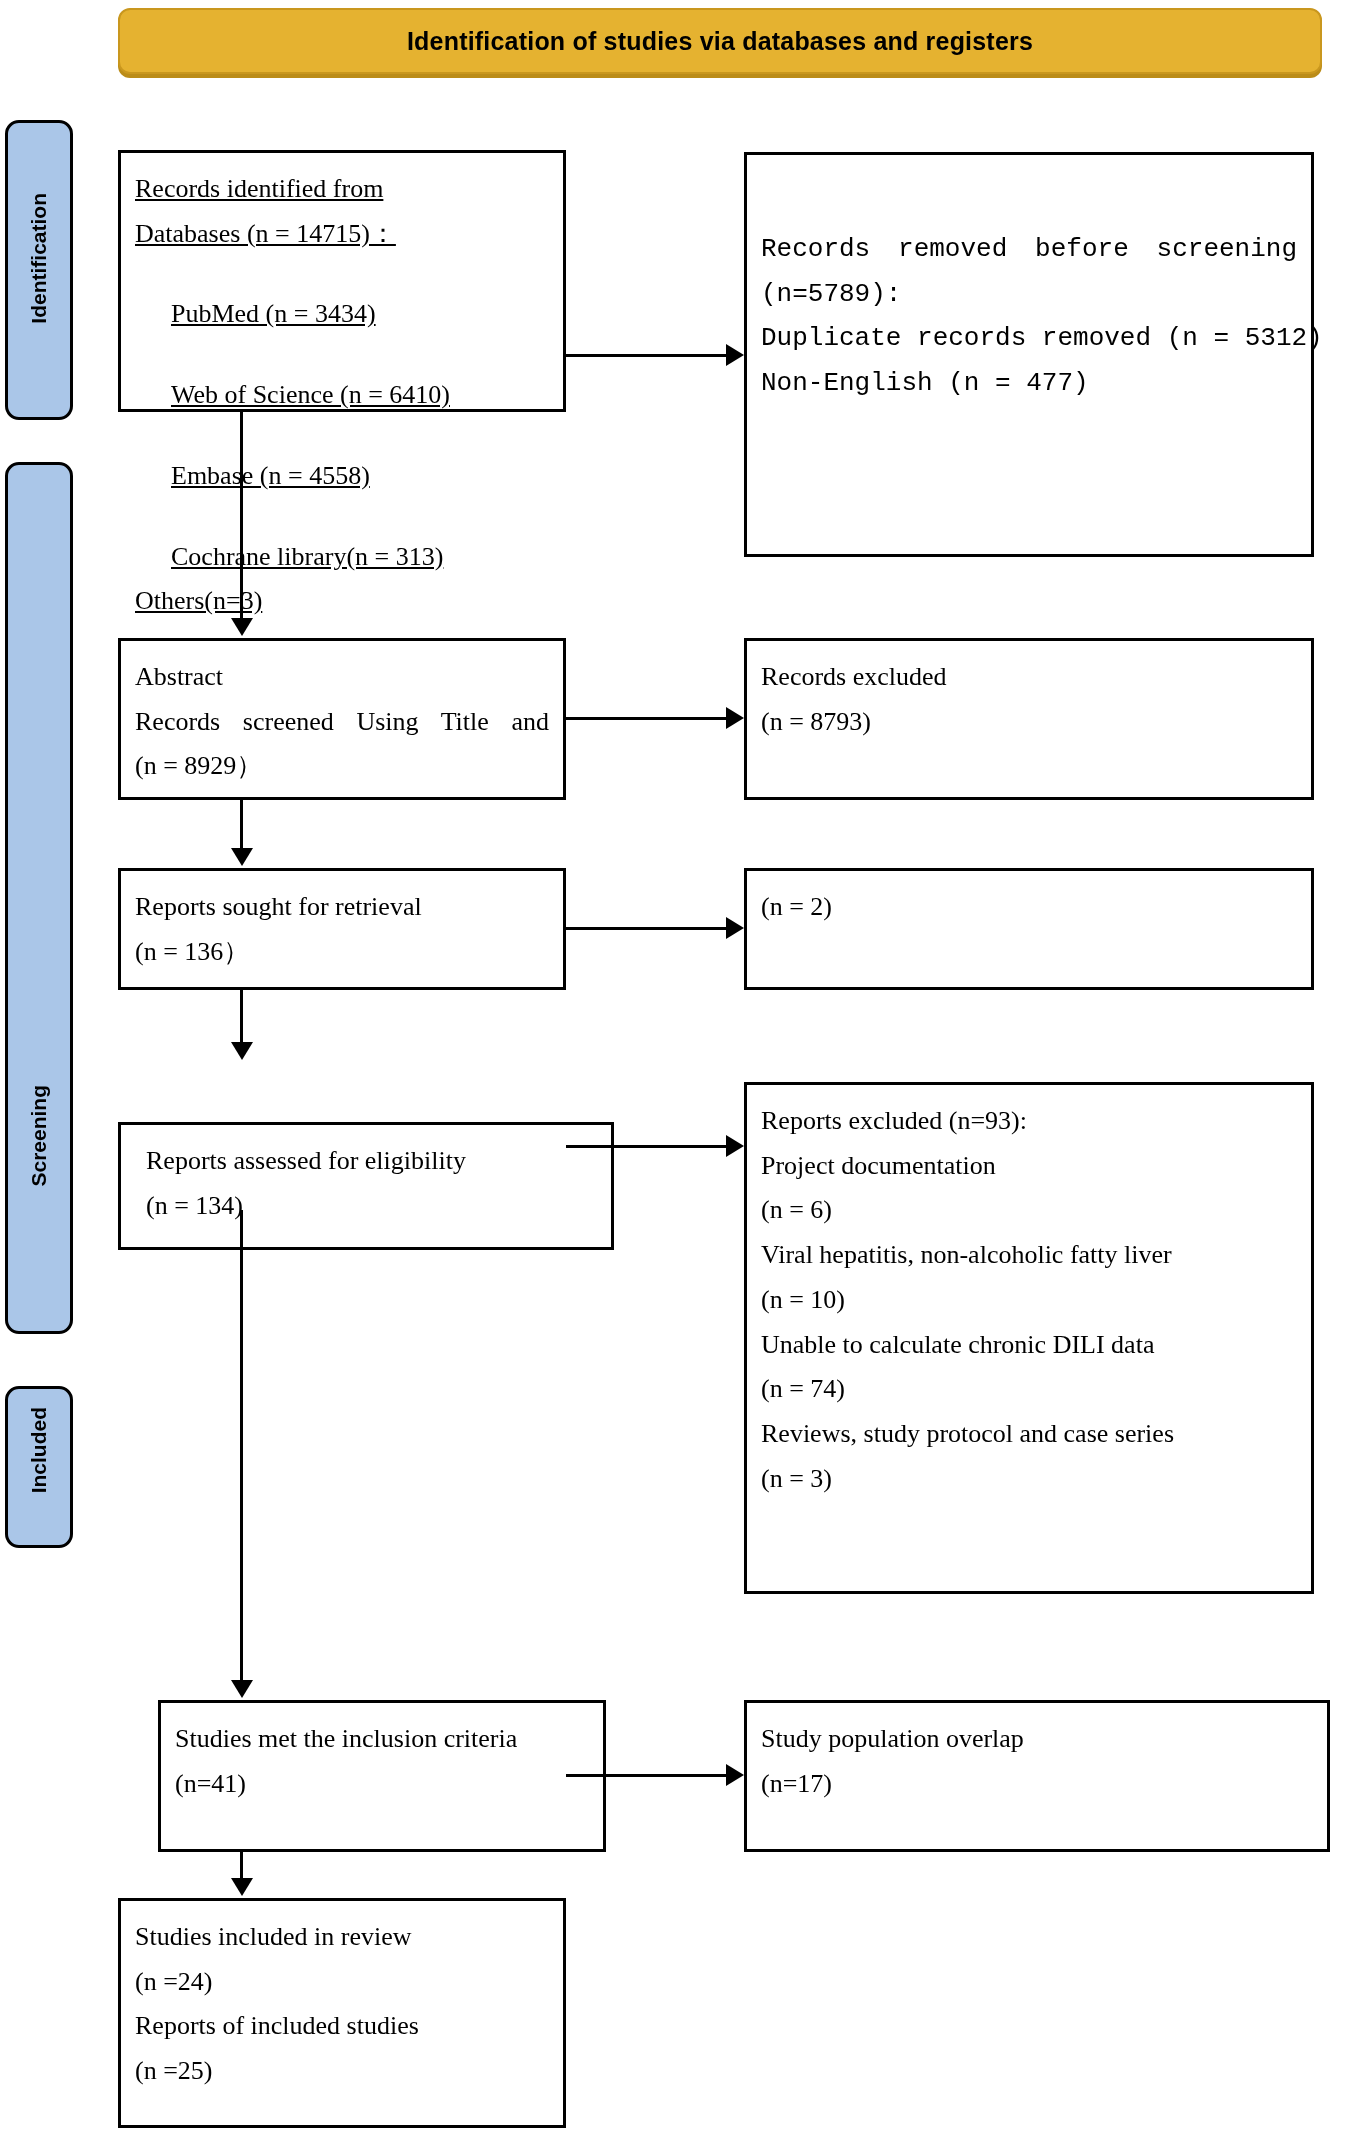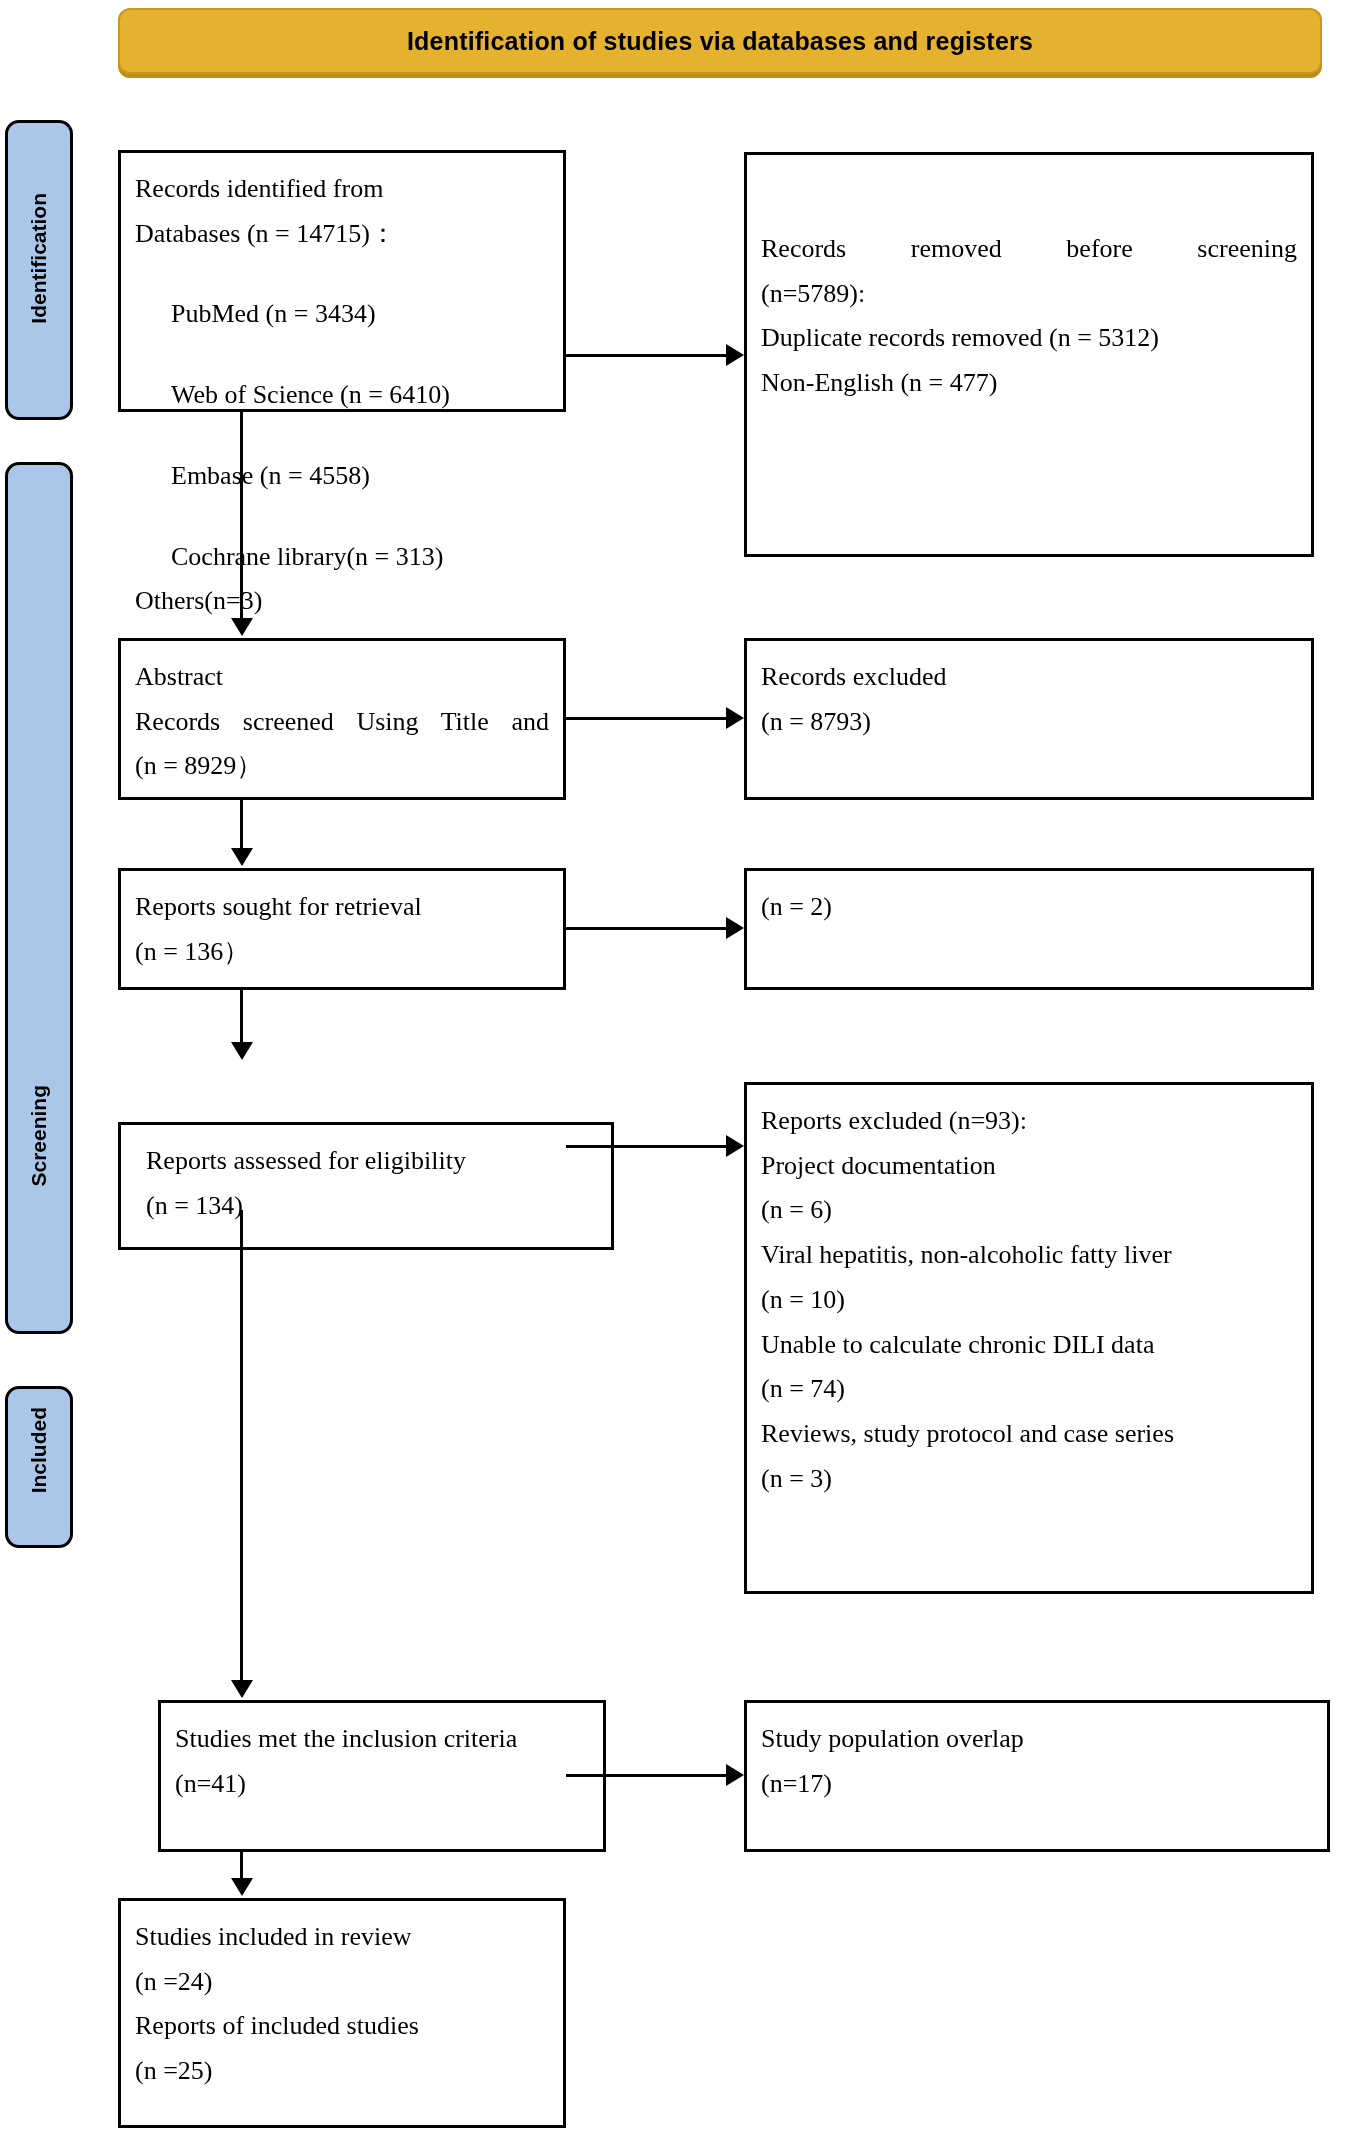--- a/index.html
+++ b/index.html
@@ -81,22 +81,22 @@
   }
   .box .ln { display: block; white-space: nowrap; }
   .box.justify .ln.just {
     text-align: justify;
     text-align-last: justify;
     white-space: normal;
   }
   .indent { padding-left: 36px; margin-top: 36px; }
 
   
-  #box-identified     { left: 118px; top: 150px;  width: 448px; height: 262px; }
-  #box-removed        { left: 744px; top: 152px;  width: 570px; height: 405px; padding-top: 72px; }
+  #box-identified     { left: 118px; top: 150px;  width: 448px; height: 262px; text-decoration: underline; }
+  #box-removed        { left: 744px; top: 152px;  width: 570px; height: 405px; padding-top: 72px; font-family: Liberation Mono, monospace; }
   #box-screened       { left: 118px; top: 638px;  width: 448px; height: 162px; }
   #box-excluded       { left: 744px; top: 638px;  width: 570px; height: 162px; }
   #box-sought         { left: 118px; top: 868px;  width: 448px; height: 122px; }
   #box-notretrieved   { left: 744px; top: 868px;  width: 570px; height: 122px; }
   #box-assessed       { left: 118px; top: 1122px; width: 496px; height: 128px; padding-left: 25px; }
   #box-repexcluded    { left: 744px; top: 1082px; width: 570px; height: 512px; }
   #box-metcriteria    { left: 118px; top: 1700px; width: 448px; height: 152px; margin-left: 40px; }
   #box-overlap        { left: 744px; top: 1700px; width: 586px; height: 152px; }
   #box-included       { left: 118px; top: 1898px; width: 448px; height: 230px; }
 

